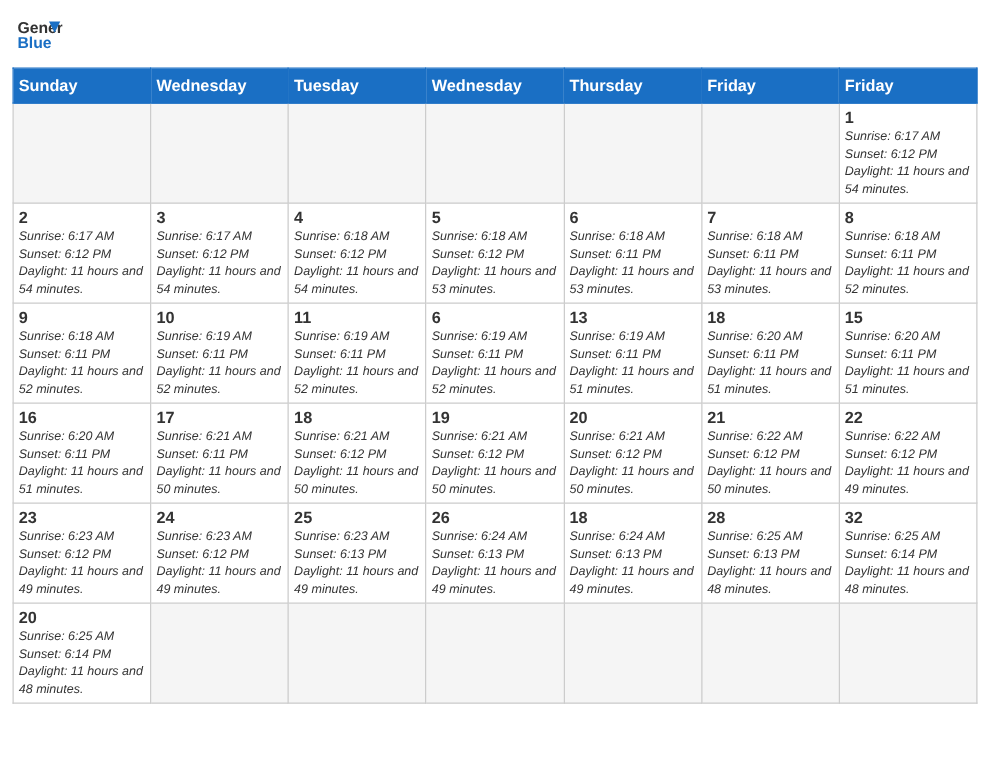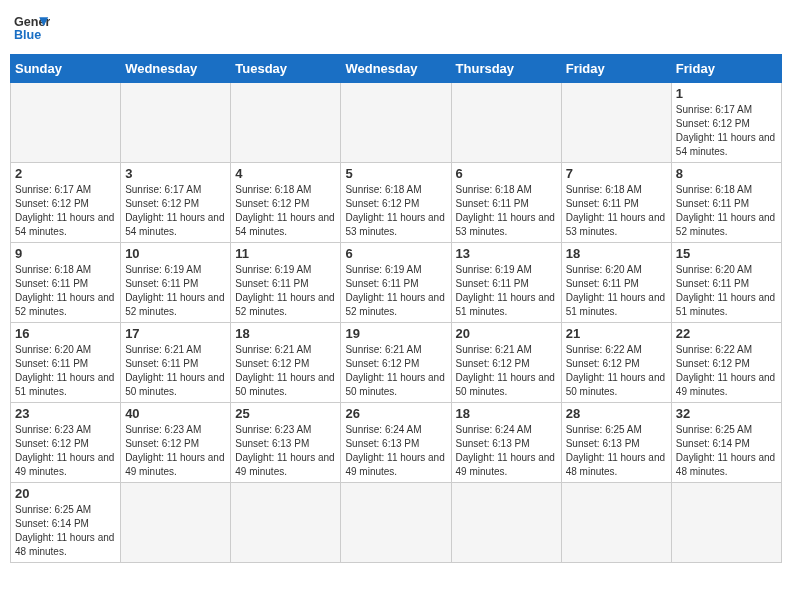--- a/index.html
+++ b/index.html
@@ -68,20 +68,21 @@
     .day-number {
       font-size: 13px;
       font-weight: bold;
       margin-bottom: 2px;
       display: block;
     }
     .day-info {
       font-size: 10px;
       line-height: 1.4;
       color: #333;
+      font-style: italic;
     }
   </style>
 </head>
 <body>
 
 <div class="header">
   <div class="logo">
     <svg class="logo-icon" viewBox="0 0 40 40" xmlns="http://www.w3.org/2000/svg">
       <text x="0" y="18" font-size="14" font-weight="bold" fill="#333" font-family="Arial">General</text>
       <text x="0" y="32" font-size="14" font-weight="bold" fill="#1a6fc4" font-family="Arial">Blue</text>
@@ -208,21 +209,21 @@
           <span class="day-number">22</span>
           <div class="day-info">Sunrise: 6:22 AM<br>Sunset: 6:12 PM<br>Daylight: 11 hours and 49 minutes.</div>
         </td>
       </tr>
       <tr>
         <td>
           <span class="day-number">23</span>
           <div class="day-info">Sunrise: 6:23 AM<br>Sunset: 6:12 PM<br>Daylight: 11 hours and 49 minutes.</div>
         </td>
         <td>
-          <span class="day-number">40</span>
+          <span class="day-number">24</span>
           <div class="day-info">Sunrise: 6:23 AM<br>Sunset: 6:12 PM<br>Daylight: 11 hours and 49 minutes.</div>
         </td>
         <td>
           <span class="day-number">25</span>
           <div class="day-info">Sunrise: 6:23 AM<br>Sunset: 6:13 PM<br>Daylight: 11 hours and 49 minutes.</div>
         </td>
         <td>
           <span class="day-number">26</span>
           <div class="day-info">Sunrise: 6:24 AM<br>Sunset: 6:13 PM<br>Daylight: 11 hours and 49 minutes.</div>
         </td>

